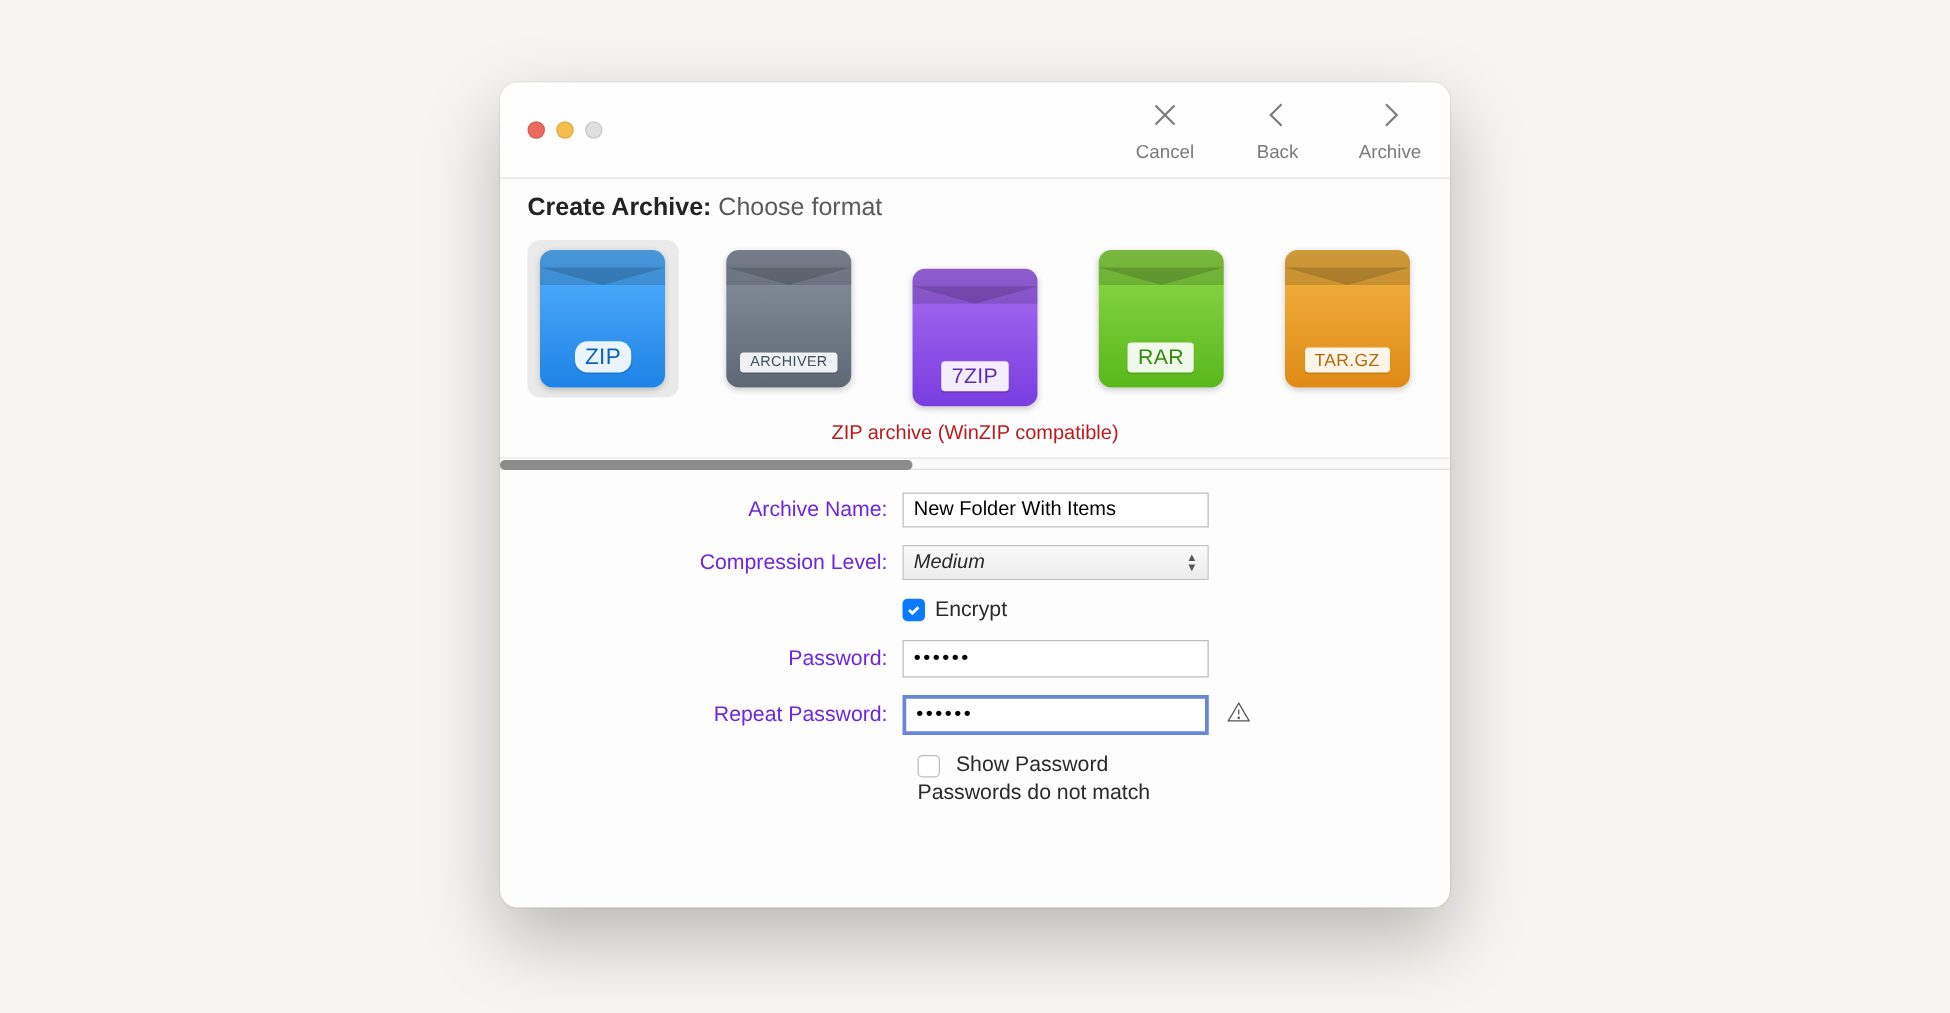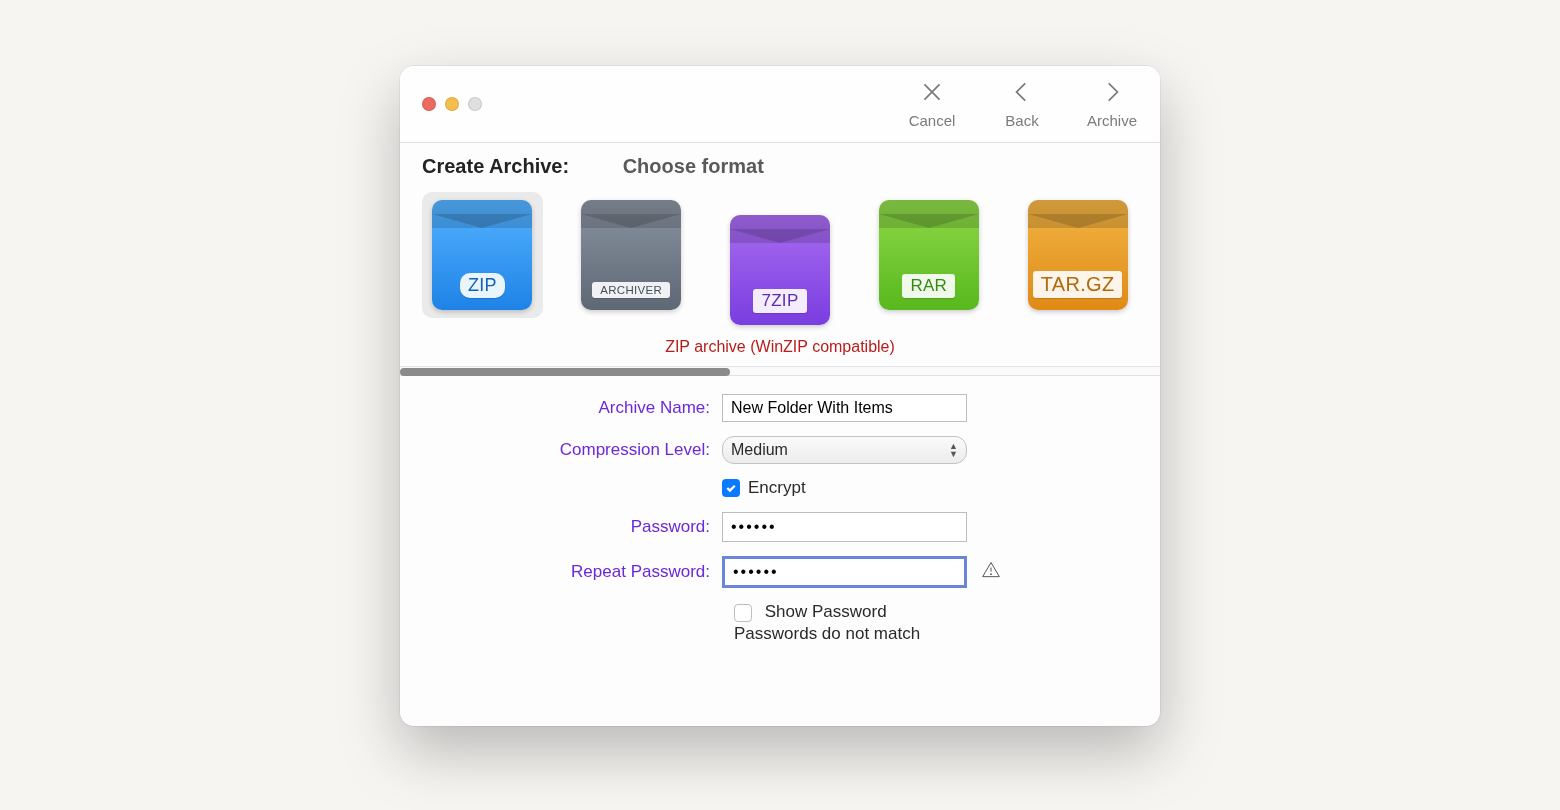--- a/index.html
+++ b/index.html
@@ -39,21 +39,21 @@
     color: #7b7b7b; font-size: 15px; cursor: pointer;
     gap: 4px; min-width: 60px;
   }
   .tb-btn svg { width: 26px; height: 26px; stroke: #7b7b7b; stroke-width: 1.6; fill: none; }
   
   .header {
     padding: 12px 22px 8px 22px;
     font-size: 20px;
   }
   .header .strong { font-weight: 700; color: #232323; }
-  .header .light  { font-weight: 700; color: #5a5a5a; margin-left: 48px; }
+  .header .light  { font-weight: 400; color: #5a5a5a; }
   
   .formats {
     display: flex; gap: 28px;
     padding: 6px 22px 14px 22px;
   }
   .fmt-wrap {
     width: 122px; height: 126px;
     display: flex; align-items: center; justify-content: center;
     border-radius: 10px;
     cursor: pointer;
@@ -92,21 +92,21 @@
   }
   .folder.zip     { background: linear-gradient(#55b2ff,#1e83e6); }
   .folder.zip .tag{ color:#1062b8; font-size:18px; font-weight:400;border-radius:10px;}
   .folder.arch    { background: linear-gradient(#8a93a1,#5e6874); }
   .folder.arch .tag{ color:#44505e; font-size:11.5px;}
   .folder.szip    { background: linear-gradient(#a86df0,#7a3de0); margin-top: 30px; }
   .folder.szip .tag{ color:#5d2db0; font-size:17px;}
   .folder.rar     { background: linear-gradient(#8fd94a,#58b81d); }
   .folder.rar .tag{ color:#358a12; font-size:17px;}
   .folder.targz   { background: linear-gradient(#f2b545,#e08a15); }
-  .folder.targz .tag{ color:#b06a0c; font-size:20px;}
+  .folder.targz .tag{ color:#b06a0c; font-size:14px;}
   
   .fmt-desc {
     text-align: center; font-size: 16px; color: #b91c1c;
     padding: 6px 0 10px 0;
   }
   .hscroll {
     height: 10px; background: #fafafa;
     border-top: 1px solid #e6e6e6; border-bottom: 1px solid #e0e0e0;
     position: relative;
   }
@@ -119,23 +119,23 @@
   .row { display: flex; align-items: center; margin-bottom: 14px; }
   .row .lbl { width: 300px; text-align: right; padding-right: 12px; color: #6d28d9; }
   .tinput {
     width: 245px; height: 28px;
     border: 1px solid #bdbdbd; background: #fff;
     font-size: 16px; padding: 0 8px; font-family: inherit;
   }
   .select {
     width: 245px; height: 28px;
     border: 1px solid #c3c3c3; background: linear-gradient(#fafafa,#ececec);
-    border-radius: 12px;
+    border-radius: 0;
     display: flex; align-items: center; padding: 0 8px;
-    font-size: 16px; position: relative; cursor: pointer;
+    font-size: 16px; position: relative; cursor: pointer; font-style: italic;
   }
   .select .arrows {
     position: absolute; right: 8px; top: 50%; transform: translateY(-50%);
     font-size: 9px; color: #555; line-height: 8px;
   }
   .chk {
     width: 18px; height: 18px; border-radius: 4px;
     display: inline-flex; align-items: center; justify-content: center;
     margin-right: 8px; cursor: pointer; vertical-align: middle;
   }

